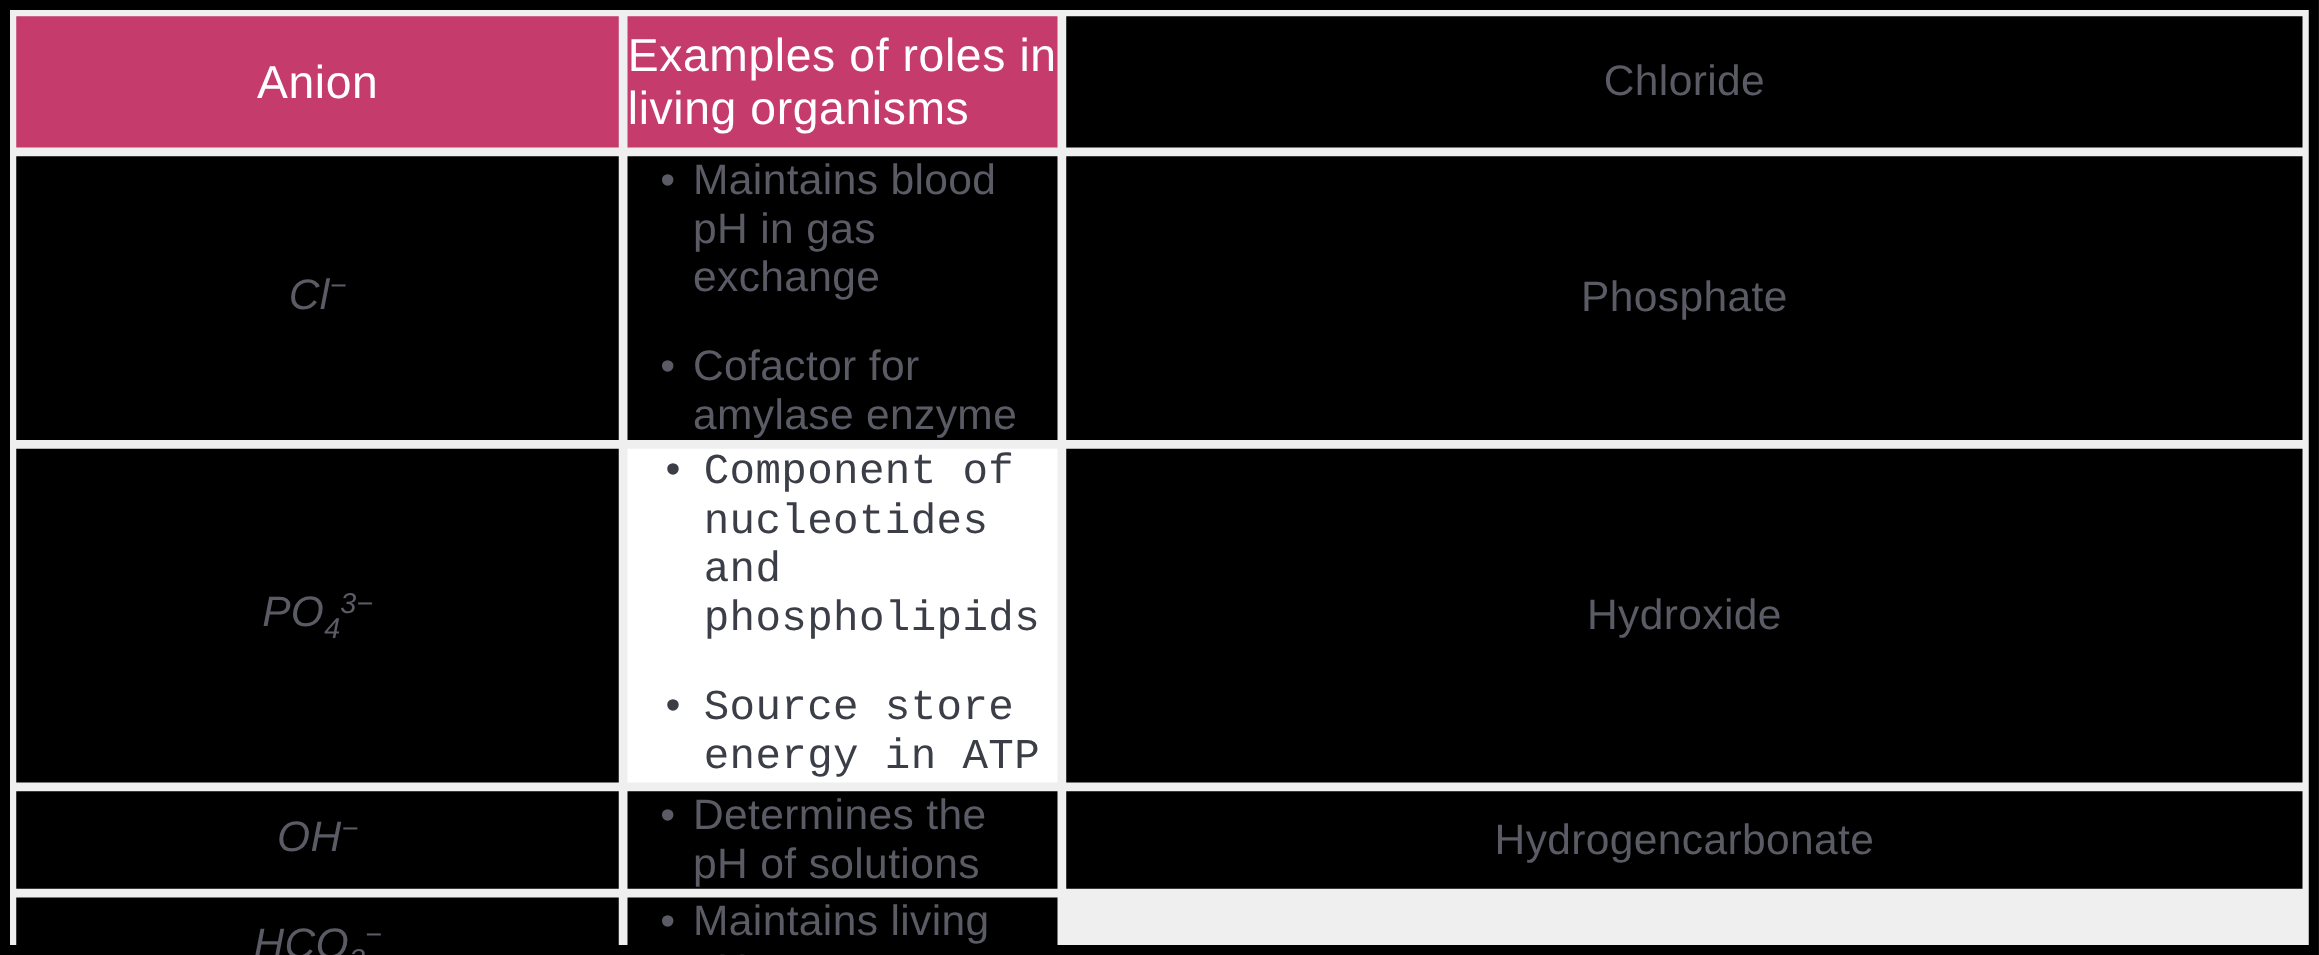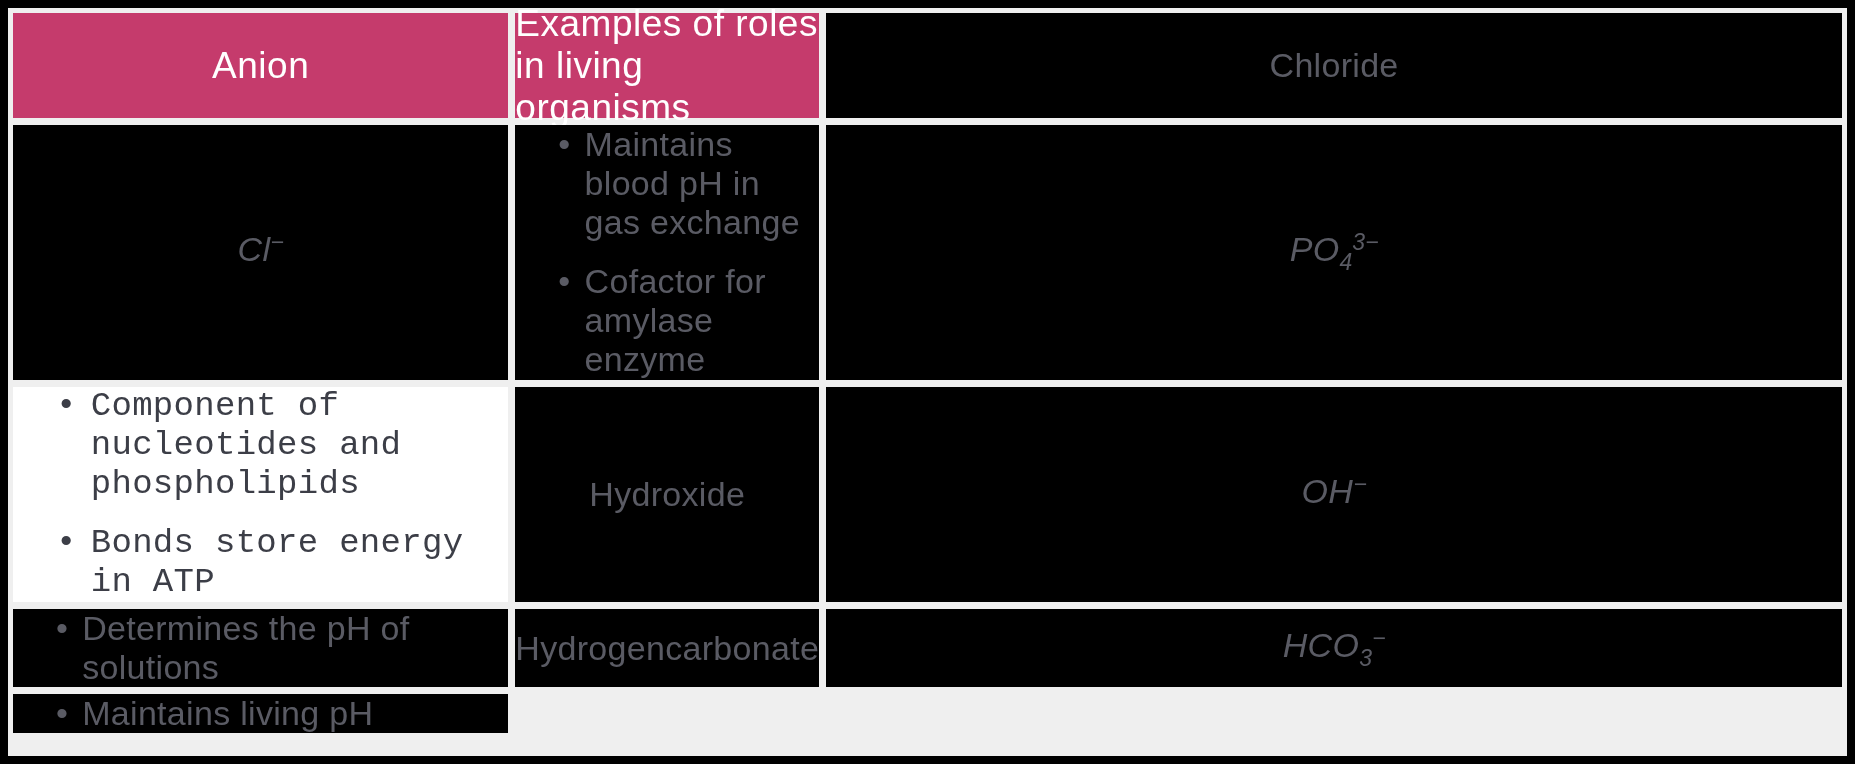--- a/index.html
+++ b/index.html
@@ -47,23 +47,23 @@
   .cell.header {
     background: var(--header-bg);
     color: var(--header-text);
     font-size: 37px;
     letter-spacing: 0.5px;
   }
   .cell.examples {
     justify-content: flex-start;
     flex-direction: column;
     align-items: flex-start;
-    padding-left: 43px;
+    padding-left: 26px;
     padding-right: 14px;
-    gap: 20px;
+    gap: 32px;
   }
   .cell.examples.highlight {
     background: var(--highlight-bg);
     color: var(--highlight-text);
     font-family: Liberation Mono, monospace;
   }
   .bullet {
     display: flex;
     align-items: baseline;
     line-height: 1.15;
@@ -106,28 +106,31 @@
     <div class="cell examples">
       <div class="bullet">
           <span>Maintains blood pH in gas exchange</span>
         </div>
       <div class="bullet">
           <span>Cofactor for amylase enzyme</span>
         </div>
     </div>
 
     <div class="cell">
+      <span>Phosphate</span>
+    </div>
+    <div class="cell">
       <span class="symbol"><span>PO</span><sub>4</sub><sup>3−</sup></span>
     </div>
     <div class="cell examples highlight">
       <div class="bullet">
           <span>Component of nucleotides and phospholipids</span>
         </div>
       <div class="bullet">
-          <span>Bonds store energy in ATP</span>
+          <span>Source store energy in ATP</span>
         </div>
     </div>
 
     <div class="cell">
       <span>Hydroxide</span>
     </div>
     <div class="cell">
       <span class="symbol"><span>OH</span><sub></sub><sup>−</sup></span>
     </div>
     <div class="cell examples">

